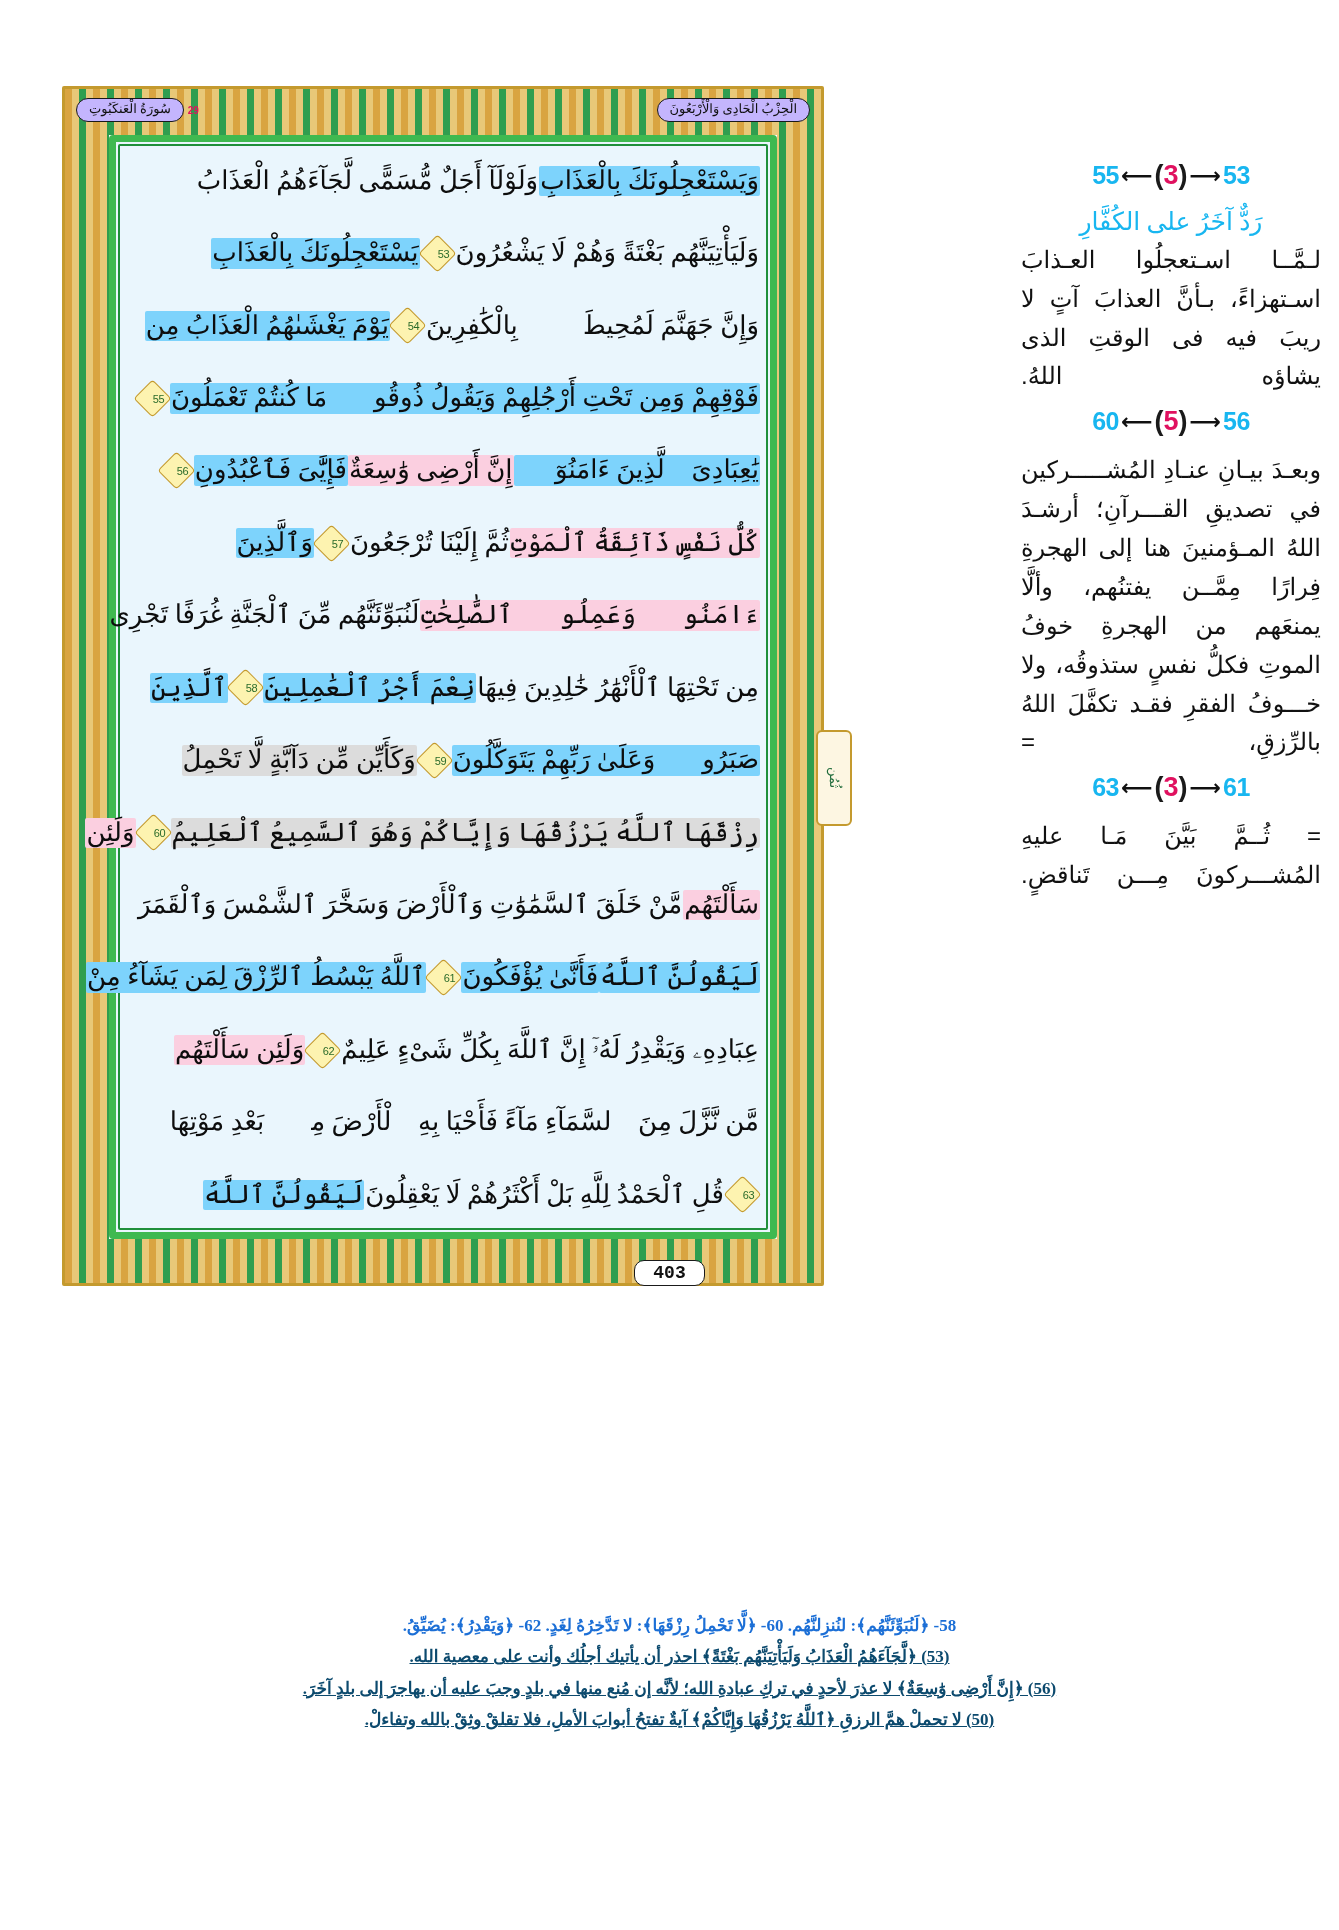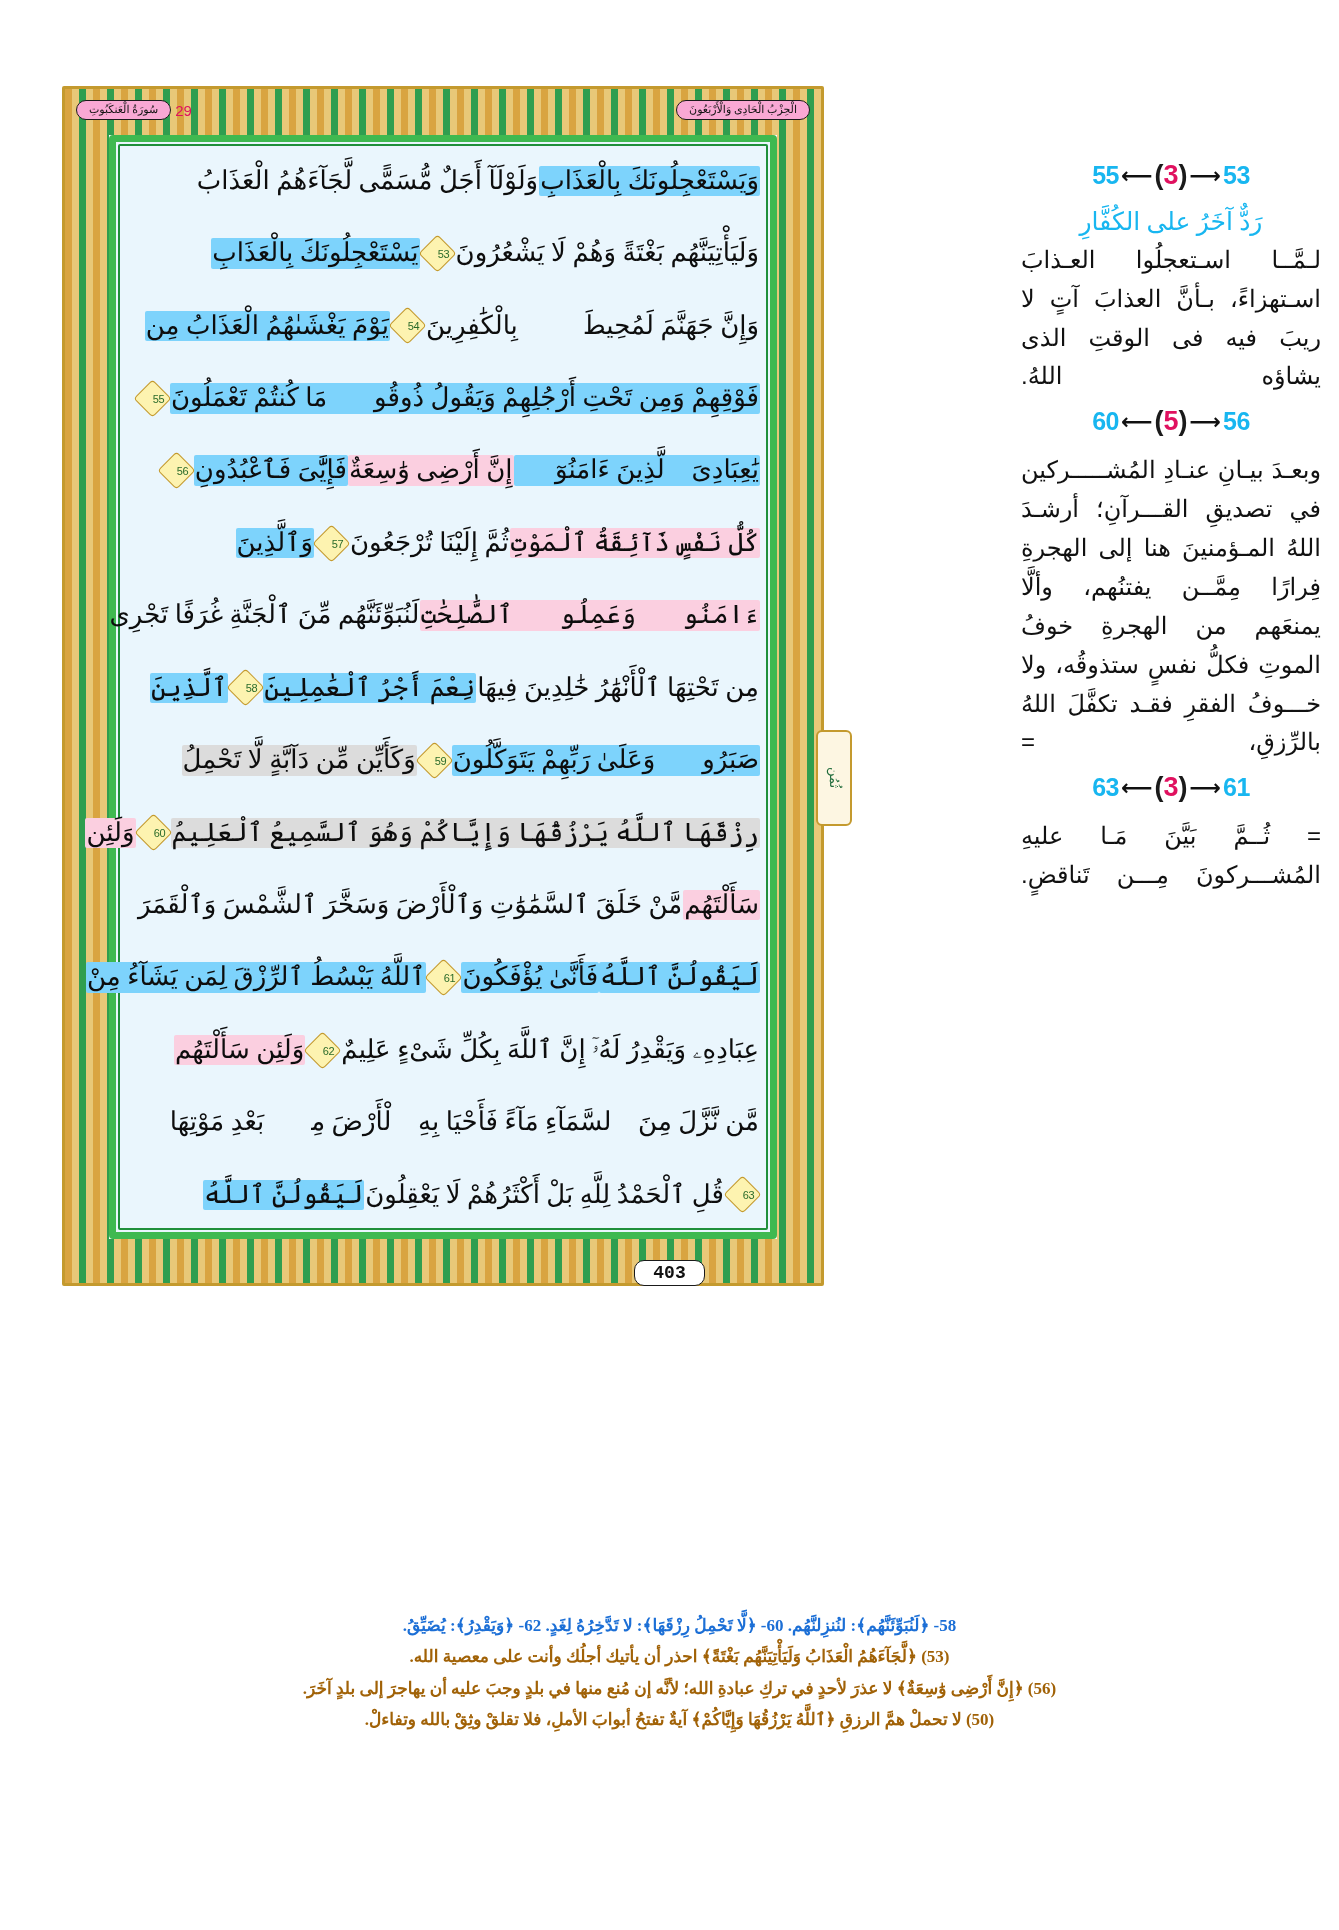--- a/index.html
+++ b/index.html
@@ -65,35 +65,35 @@
     position: absolute;
     left: 62px; top: 88px;
     width: 762px; height: 44px;
     display: flex;
     align-items: center;
     justify-content: space-between;
     padding: 0 14px;
     z-index: 6;
   }
   .hdr-cartouche {
-    background: #f9a8d4;
+    background: #c4b5fd;
     border: 1.6px solid #1a1a1a;
     border-radius: 16px;
     padding: 2px 12px 3px;
-    font-size: 11px;
+    font-size: 13px;
     color: #111;
     white-space: nowrap;
     font-family: "Liberation Serif", serif;
     line-height: 1.25;
   }
   .hdr-surah {
     display: flex; align-items: center; gap: 4px;
   }
   .hdr-surah .num {
-    color: #e0115f; font-size: 15px; font-weight: normal;
+    color: #e0115f; font-size: 10px; font-weight: bold;
     font-family: "Liberation Sans", sans-serif;
   }
 
   
   #text-panel {
     position: absolute;
     left: 112px; top: 140px;
     width: 662px; height: 1092px;
     padding: 10px 14px 6px;
     z-index: 5;
@@ -243,21 +243,21 @@
     text-align: center;
     z-index: 4;
   }
   .fn-line {
     font-family: "Liberation Serif", serif;
     font-weight: bold;
     line-height: 1.85;
     white-space: nowrap;
   }
   .fn-blue { color: #1c6fd6; font-size: 17px; }
-  .fn-pink { color: #a16207; font-size: 17px; }
+  .fn-pink { color: #0c4a6e; font-size: 17px; text-decoration: underline; }
 </style>
 </head>
 <body>
 
 <div id="page">
 
   <div class="ornament-frame">
     <div class="ornament-inner">
       <div class="green-rule"></div>
     </div>

